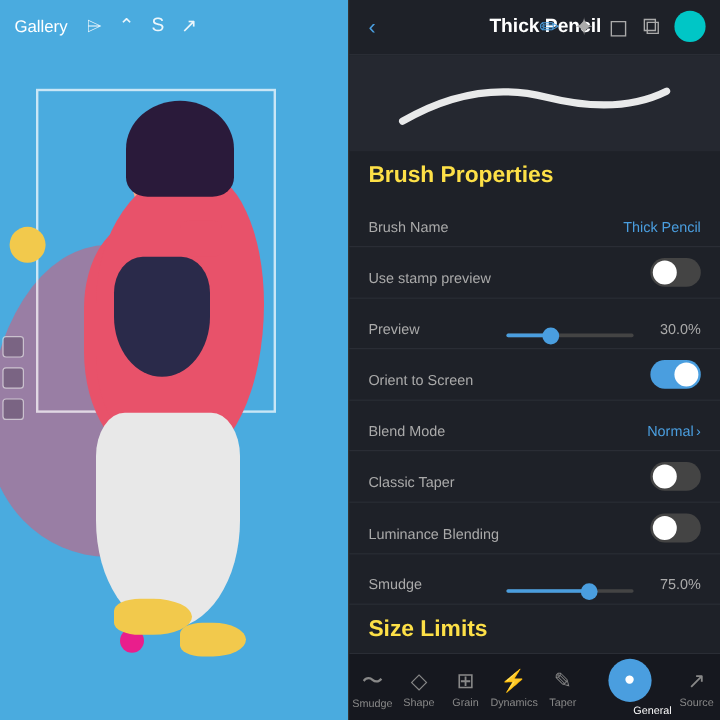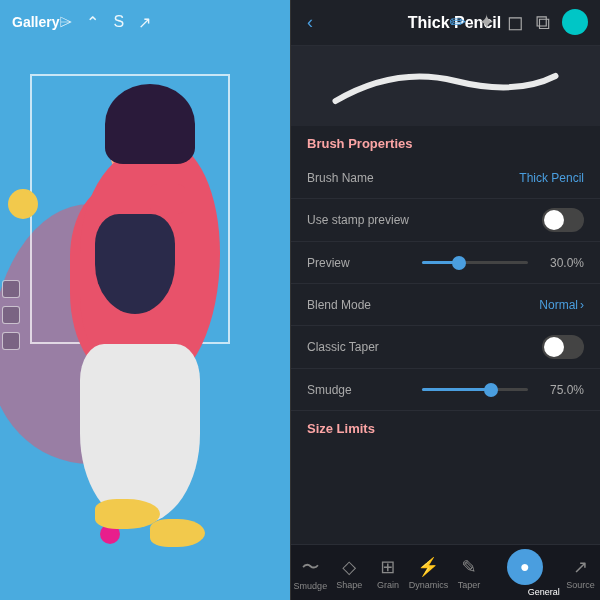--- a/index.html
+++ b/index.html
@@ -28,22 +28,22 @@
       top: 0; left: 0; right: 0;
       height: 44px;
       display: flex;
       align-items: center;
       padding: 0 12px;
       z-index: 10;
     }
     #top-toolbar .gallery-btn {
       color: #fff;
       font-size: 14px;
-      font-weight: 700;
-      margin-right: 0;
+      font-weight: 400;
+      margin-right: 16px;
     }
     #top-toolbar .tool-icons {
       display: flex;
       gap: 14px;
       align-items: center;
     }
     #top-toolbar .tool-icon {
       color: #fff;
       font-size: 16px;
       opacity: 0.9;
@@ -257,29 +257,29 @@
       padding: 10px 20px;
     }
     .stroke-preview svg {
       width: 100%;
       height: 60px;
     }
 
     
     .section-header {
       padding: 10px 16px 6px;
-      color: #fca5a5;
-      font-size: 13px;
+      color: #fde047;
+      font-size: 19px;
       font-weight: 600;
     }
 
     
     .setting-row {
       display: flex;
-      align-items: center;
+      align-items: flex-end;
       padding: 9px 16px;
       border-bottom: 1px solid #2A2D35;
       min-height: 42px;
     }
     .setting-label {
       color: #AAAAAA;
       font-size: 12px;
       flex: 1;
     }
     .setting-value {
@@ -489,36 +489,48 @@
       <div class="slider-container">
         <div class="slider-track">
           <div class="slider-fill" style="width:35%"></div>
           <div class="slider-thumb" style="left:35%"></div>
         </div>
       </div>
       <span class="setting-value">30.0%</span>
     </div>
 
 
+    <div class="setting-row">
+      <span class="setting-label">Orient to Screen</span>
+      <div class="toggle on">
+        <div class="toggle-knob"></div>
+      </div>
+    </div>
 
     <div class="setting-row">
       <span class="setting-label">Blend Mode</span>
       <div class="normal-badge">
         <span>Normal</span>
         <span>›</span>
       </div>
     </div>
 
     <div class="setting-row">
       <span class="setting-label">Classic Taper</span>
       <div class="toggle off">
         <div class="toggle-knob"></div>
       </div>
     </div>
 
+    <div class="setting-row">
+      <span class="setting-label">Luminance Blending</span>
+      <div class="toggle off">
+        <div class="toggle-knob"></div>
+      </div>
+    </div>
 
     <div class="setting-row">
       <span class="setting-label">Smudge</span>
       <div class="slider-container">
         <div class="slider-track">
           <div class="slider-fill" style="width:65%"></div>
           <div class="slider-thumb" style="left:65%"></div>
         </div>
       </div>
       <span class="setting-value">75.0%</span>

